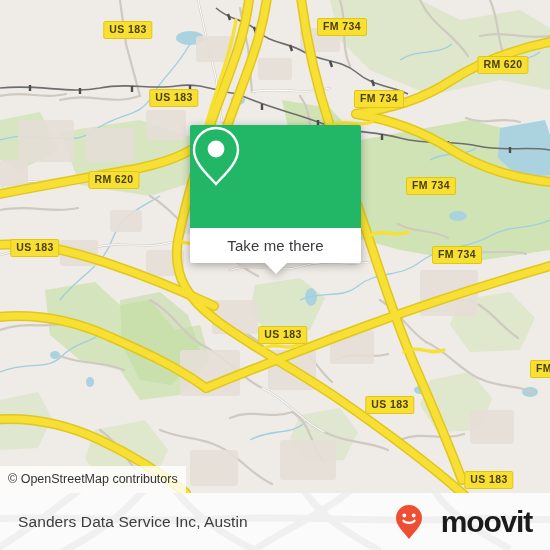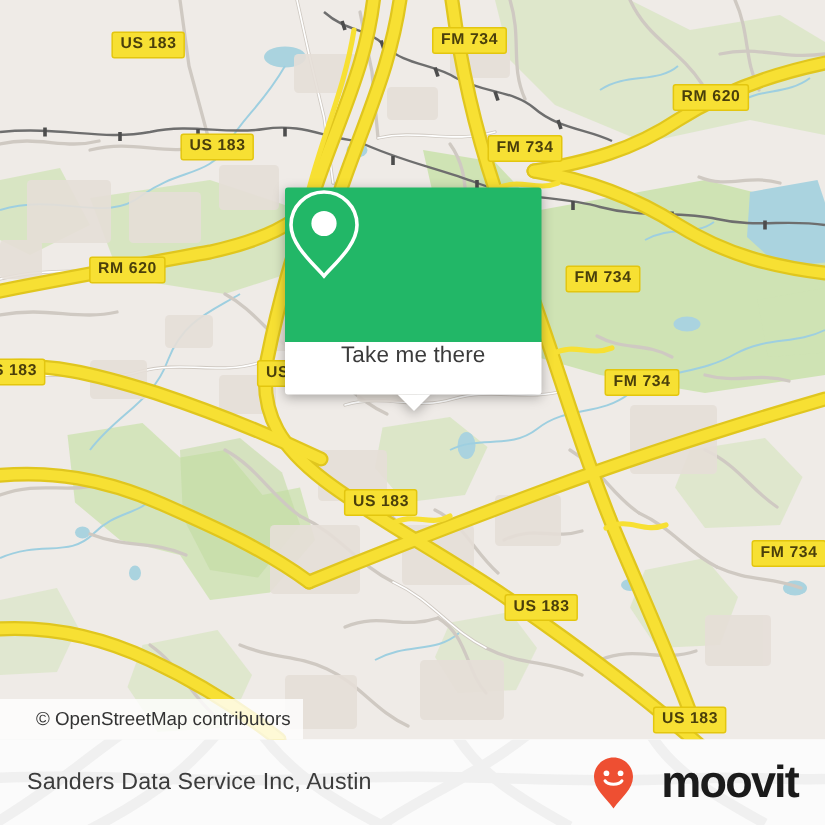--- a/index.html
+++ b/index.html
@@ -22,46 +22,47 @@
     border-radius:2px;
     color:#4a3f0b;
     font-size:10.5px;
     font-weight:bold;
     letter-spacing:.4px;
     padding:2px 5px 3px 5px;
     line-height:11px;
     white-space:nowrap;
     box-sizing:border-box;
     transform:translate(-50%,-50%);
+    margin-left:29px;
   }
 
   
   #attribution{
     position:absolute;left:0;top:466px;
     background:rgba(255,255,255,.80);
     color:#333;
     font-size:12.5px;
     line-height:15px;
-    padding:6px 8px 6px 24px;
+    padding:6px 8px 6px 8px;
     white-space:nowrap;
     text-align:right;
   }
 
   
   #popup{
     position:absolute;left:190px;top:125px;width:171px;
     filter:drop-shadow(0 2px 4px rgba(0,0,0,.30));
   }
   #popup-top{
     background:#22b767;height:103px;border-radius:2px 2px 0 0;
     display:flex;align-items:center;justify-content:center;
   }
   #popup-bottom{
     background:#ffffff;height:35px;border-radius:0 0 2px 2px;
-    display:flex;align-items:flex-start;justify-content:center;
+    display:flex;align-items:center;justify-content:center;
     position:relative;
   }
   #popup-label{
     color:#3b3b3b;font-size:15px;letter-spacing:.1px;
   }
   #popup-tail{
     position:absolute;left:50%;top:35px;transform:translateX(-50%);
     width:0;height:0;
     border-left:11px solid transparent;
     border-right:11px solid transparent;

